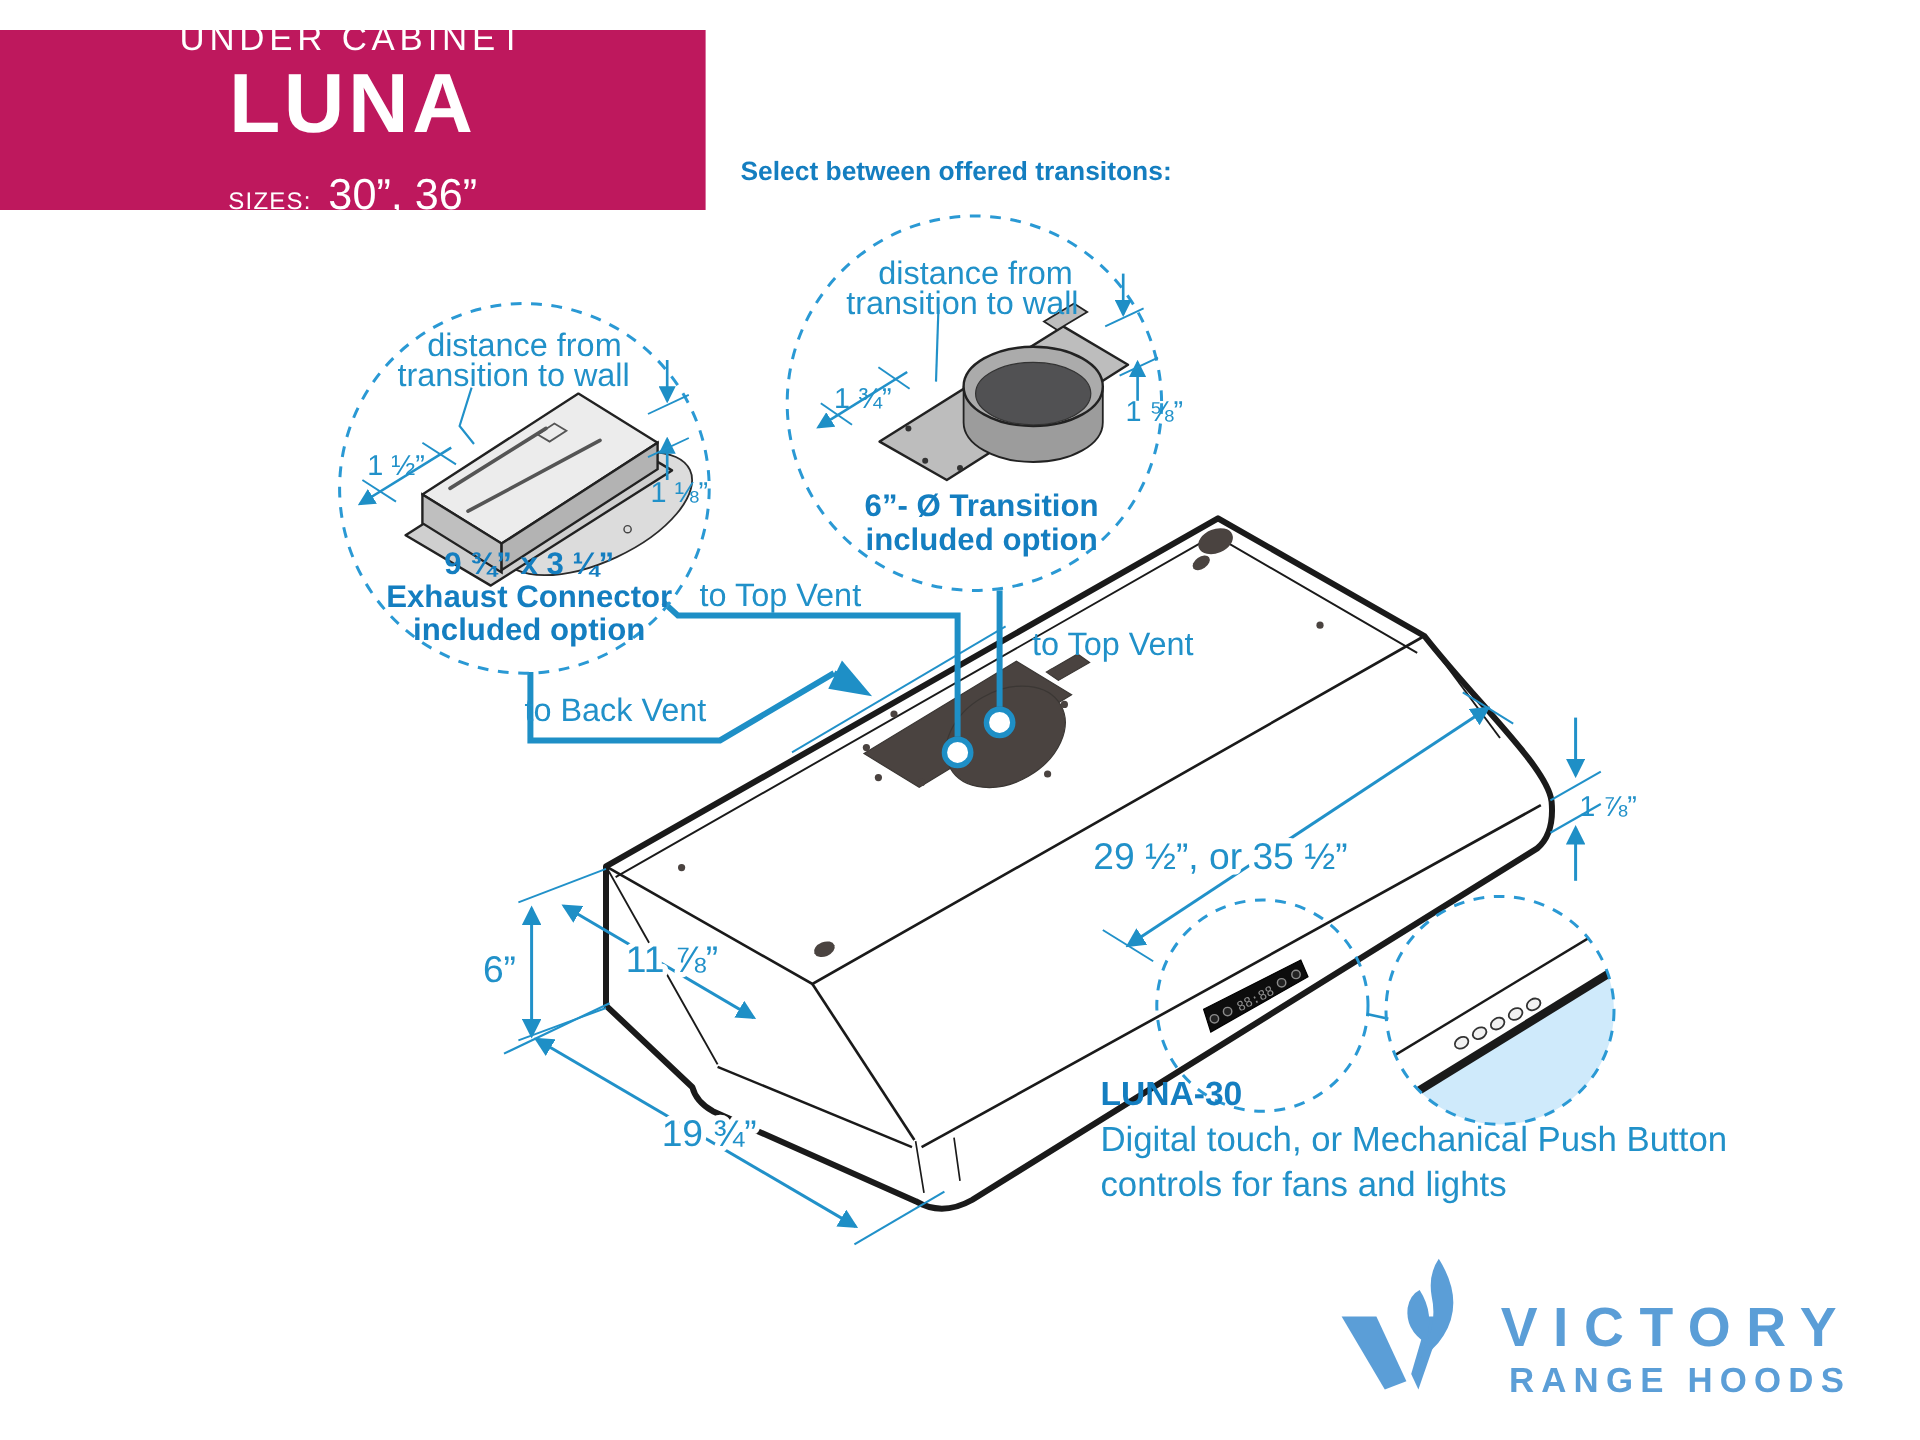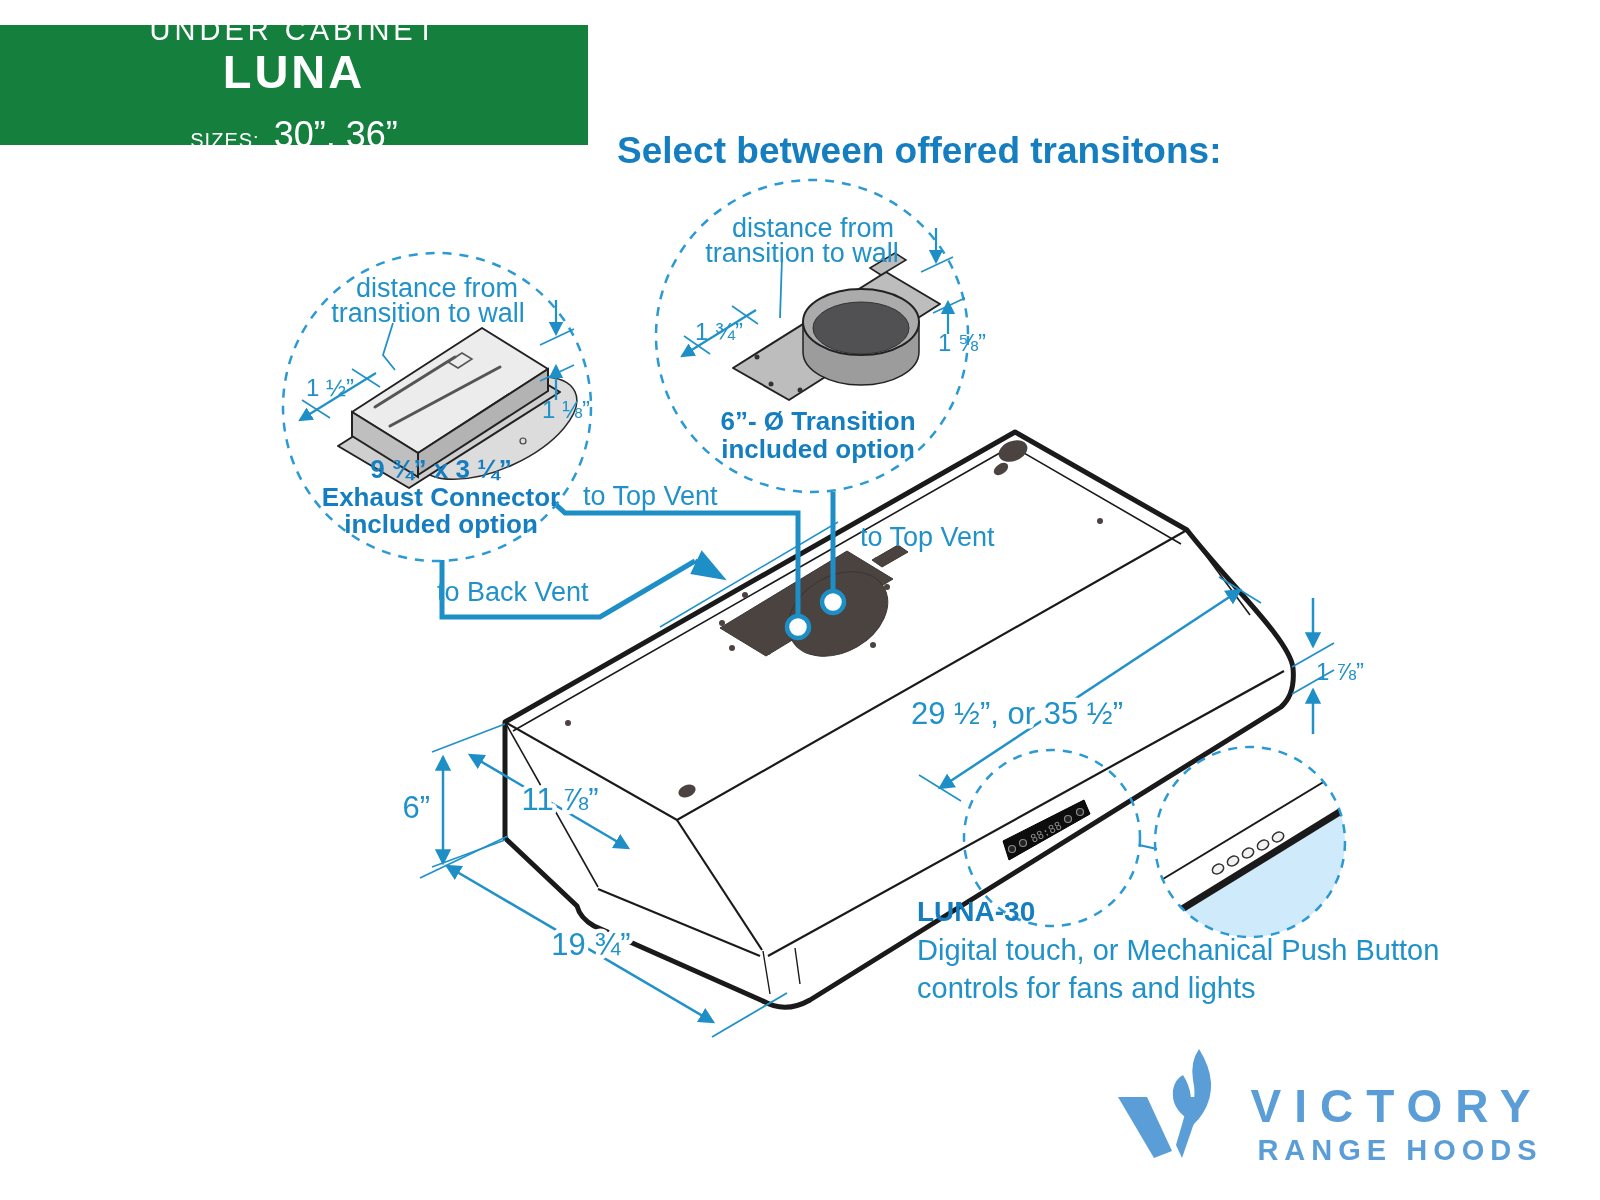--- a/index.html
+++ b/index.html
@@ -1,27 +1,27 @@
 <!DOCTYPE html>
 <html><head>
 <meta charset="utf-8">
 <style>
   html,body{margin:0;padding:0;background:#ffffff;}
   #stage{position:relative;width:1600px;height:1200px;background:#fff;overflow:hidden;
          font-family:"Liberation Sans","DejaVu Sans",sans-serif;}
   
-  .hdr{position:absolute;left:0;top:25px;width:588px;height:120px;background:#15803d;color:#fff;
+  .hdr{position:absolute;left:0;top:25px;width:588px;height:150px;background:#be185d;color:#fff;
        display:flex;flex-direction:column;align-items:center;justify-content:center;}
   .hdr .cat{font-size:29px;letter-spacing:4px;font-weight:400;}
-  .hdr .model{font-size:47px;font-weight:700;letter-spacing:3px;line-height:1.05;text-align:right;}
+  .hdr .model{font-size:70px;font-weight:700;letter-spacing:3px;line-height:1.05;text-align:right;}
   .hdr .sizes{display:flex;align-items:baseline;gap:14px;margin-top:18px;}
   .hdr .sizes .lbl{font-size:20px;letter-spacing:1px;}
   .hdr .sizes .val{font-size:36px;font-weight:400;}
   
-  .heading{position:absolute;left:617px;top:130px;font-size:37px;font-weight:700;color:#147ec0;}
+  .heading{position:absolute;left:617px;top:130px;font-size:22px;font-weight:700;color:#147ec0;}
   
   .ctrl-note{position:absolute;left:917px;top:893px;color:#2191c9;font-size:29px;line-height:38px;}
   .ctrl-note .t{font-weight:700;color:#147ec0;font-size:28px;}
   
   text{font-family:"Liberation Sans","DejaVu Sans",sans-serif;}
   .lab{fill:#2191c9;font-size:27px;}
   .dim{fill:#2191c9;font-size:31px;}
   .dimS{fill:#2191c9;font-size:24px;}
   .halo{paint-order:stroke;stroke:#ffffff;stroke-width:9px;stroke-linejoin:round;}
   .capB{fill:#147ec0;font-size:26px;font-weight:700;}

